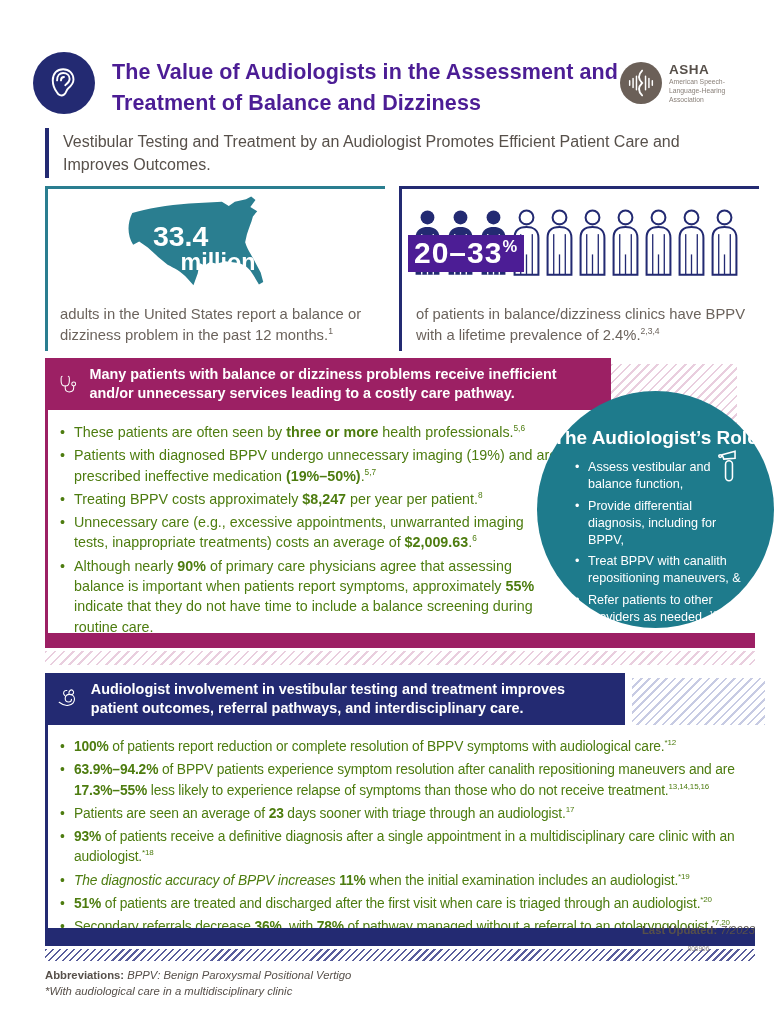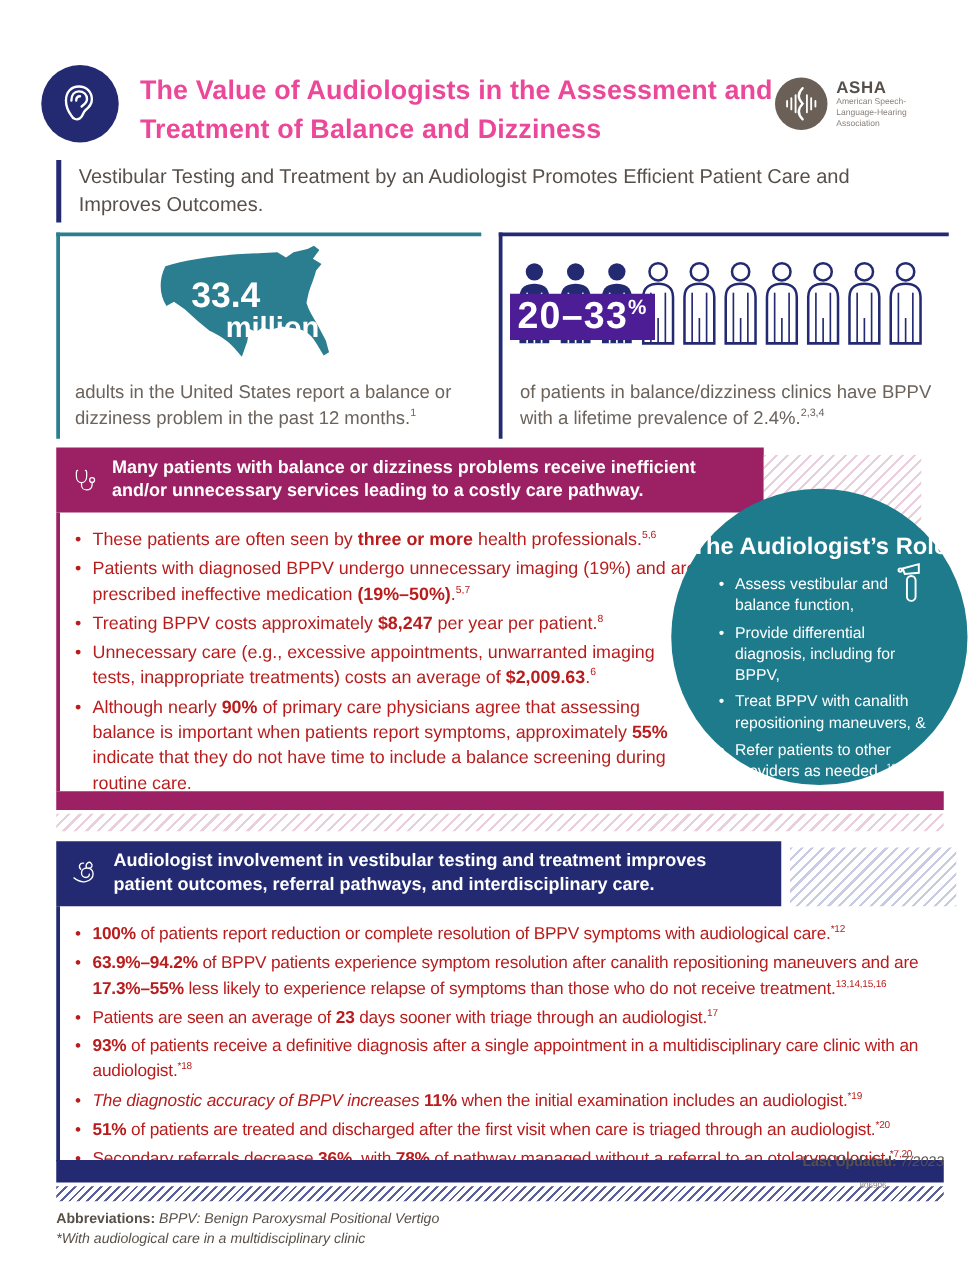--- a/index.html
+++ b/index.html
@@ -3,21 +3,21 @@
 <meta charset="utf-8">
 <style>
   html,body{margin:0;padding:0;background:#fff;}
   body{font-family:"Liberation Sans",sans-serif;}
   #page{position:relative;width:780px;height:1009px;background:#fff;overflow:hidden;}
 
   
   .ear-badge{position:absolute;left:33px;top:52px;width:62px;height:62px;border-radius:50%;
     background:#232a72;display:flex;align-items:center;justify-content:center;}
   .page-title{position:absolute;left:112px;top:57px;width:510px;font-size:21.5px;line-height:1.42;
-    font-weight:700;color:#ec4899;letter-spacing:.1px;}
+    font-weight:700;color:#4c1d95;letter-spacing:.1px;}
   .asha{position:absolute;left:620px;top:62px;display:flex;gap:7px;align-items:center;}
   .asha-circle{width:42px;height:42px;border-radius:50%;background:#6b6058;display:flex;
     align-items:center;justify-content:center;flex:0 0 auto;}
   .asha-name{font-size:13.5px;font-weight:700;color:#57504a;letter-spacing:.5px;}
   .asha-full{width:86px;font-size:6.8px;line-height:1.3;color:#8a817a;margin-top:1px;}
 
   
   .subtitle{position:absolute;left:45px;top:128px;width:655px;border-left:4px solid #232a72;
     padding:2px 0 2px 14px;font-size:16px;line-height:1.45;color:#57504a;font-weight:400;}
 
@@ -45,21 +45,21 @@
   .banner-text{color:#fff;font-weight:700;font-size:14.4px;line-height:1.3;}
   .banner1{left:45px;top:358px;width:566px;height:52px;background:#9c2064;}
   .banner2{left:45px;top:673px;width:580px;height:52px;background:#232a72;}
   .stripes-pink-side{position:absolute;left:611px;top:364px;width:126px;height:140px;z-index:1;
     background:repeating-linear-gradient(135deg,#e9cede 0,#e9cede 1.8px,#ffffff 1.8px,#ffffff 6.5px);}
   .stripes-blue-side{position:absolute;left:632px;top:678px;width:133px;height:47px;
     background:repeating-linear-gradient(135deg,#c7cbe3 0,#c7cbe3 1.8px,#ffffff 1.8px,#ffffff 6px);}
 
   .body1{position:absolute;left:45px;top:410px;width:560px;height:223px;border-left:3px solid #9c2064;}
   .body2{position:absolute;left:45px;top:725px;width:712px;height:204px;border-left:3px solid #232a72;}
-  ul.fact-list{list-style:none;margin:12px 0 0 12px;padding:0;color:#b91c1c;}
+  ul.fact-list{list-style:none;margin:12px 0 0 12px;padding:0;color:#4d7c0f;}
   .body1 ul.fact-list{width:498px;font-size:14.3px;line-height:1.42;}
   .body2 ul.fact-list{width:692px;font-size:13.8px;line-height:1.47;letter-spacing:-0.15px;}
   ul.fact-list li{position:relative;padding-left:14px;margin-bottom:3px;}
   ul.fact-list li::before{content:"\2022";position:absolute;left:0;top:0;}
   .b{font-weight:700;}
   .i{font-style:italic;}
   sup{font-size:.58em;vertical-align:super;line-height:0;}
 
   .bar-magenta{position:absolute;left:45px;top:633px;width:710px;height:15px;background:#9c2064;}
   .stripes-pink-bar{position:absolute;left:45px;top:651px;width:710px;height:14px;

